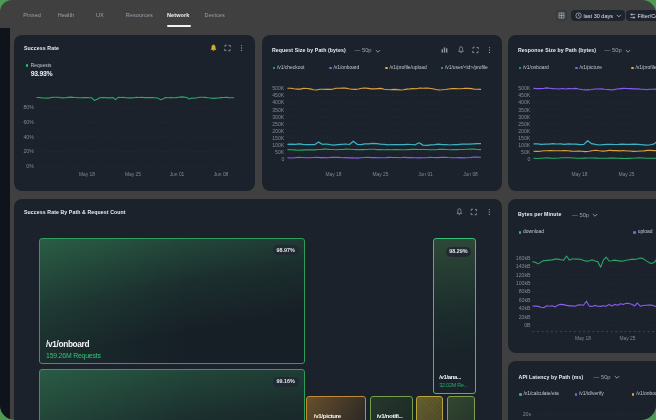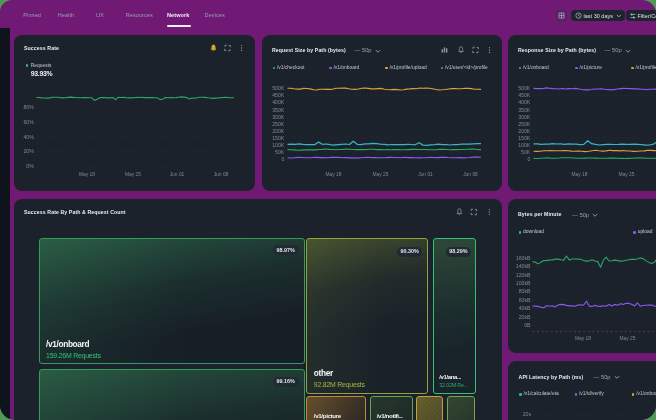--- a/index.html
+++ b/index.html
@@ -1,15 +1,15 @@
 <!DOCTYPE html>
 <html><head><meta charset="utf-8"><style>
 * { margin:0; padding:0; box-sizing:border-box; }
 html,body { width:656px; height:420px; background:#4f9a54; font-family:"Liberation Sans",sans-serif; -webkit-font-smoothing:antialiased; }
-.app { position:absolute; left:0; top:0; width:656px; height:420px; background:#701a75; border-radius:12px 14px 15px 15px; overflow:hidden; }
+.app { position:absolute; left:0; top:0; width:656px; height:420px; background:#404040; border-radius:12px 14px 15px 15px; overflow:hidden; }
 .abs { position:absolute; }
 .strip { position:absolute; left:0; top:28px; width:10px; height:392px; background:#0f141c; }
 .nav { position:absolute; left:10px; top:0; width:646px; height:28px; will-change:transform; }
 .tab { position:absolute; top:11.5px; font-size:5.5px; color:#98a1ad; letter-spacing:0.1px; }
 .tab.active { color:#f0f2f5; font-weight:bold; }
 .uline { position:absolute; left:167px; top:25.2px; width:24px; height:1.4px; background:#f0f2f5; border-radius:1px; }
 .card { position:absolute; background:#1b222c; border-radius:8px; will-change:transform; }
 .ctitle { position:absolute; font-size:5.2px; font-weight:bold; color:#e9ecf0; letter-spacing:0.1px; }
 .f50 { font-size:5.8px; color:#9aa3ae; }
 .leg { font-size:4.9px; color:#c3c9d2; }
@@ -216,25 +216,20 @@
       </svg>
 
 <div class="tmbox" style="left:24.5px;top:38.7px;width:266px;height:126.3px;border-color:#2f9e58;background:linear-gradient(90deg,rgba(62,162,102,0.10),rgba(0,0,0,0) 55%),linear-gradient(170deg,rgba(64,166,104,0.42) 0%,rgba(54,146,92,0.16) 40%,rgba(40,120,75,0.03) 70%),#161c25">
   <div class="badge" style="right:5px;top:6.5px">98.97%</div>
   <div class="tmname" style="left:6.5px;bottom:13.5px">/v1/onboard</div>
   <div class="tmsub" style="left:6.5px;bottom:3.5px;color:#35c474">159.26M Requests</div>
 </div>
 <div class="tmbox" style="left:24.5px;top:170.3px;width:266px;height:152px;border-color:#2f9e58;background:linear-gradient(90deg,rgba(62,162,102,0.10),rgba(0,0,0,0) 55%),linear-gradient(170deg,rgba(64,166,104,0.40) 0%,rgba(54,146,92,0.15) 40%,rgba(40,120,75,0.03) 70%),#161c25">
   <div class="badge" style="right:5px;top:6.5px">99.16%</div>
 </div>
-<div class="tmbox" style="left:292.3px;top:39px;width:122px;height:155.8px;border-color:#95a23b;background:linear-gradient(90deg,rgba(128,148,58,0.10),rgba(0,0,0,0) 60%),linear-gradient(170deg,rgba(135,150,58,0.38) 0%,rgba(110,128,50,0.12) 30%,rgba(95,115,45,0.02) 58%),#182029">
-  <div class="badge" style="right:5px;top:8px">90.30%</div>
-  <div class="tmname" style="left:6.5px;bottom:14.5px">other</div>
-  <div class="tmsub" style="left:6.5px;bottom:4.5px;color:#a9b73f">92.82M Requests</div>
-</div>
 <div class="tmbox" style="left:418.7px;top:39px;width:43px;height:156px;border-color:#34c177;background:linear-gradient(175deg,rgba(85,150,85,0.34) 0%,rgba(60,138,82,0.12) 48%,rgba(40,120,75,0.03) 75%),#182028">
   <div class="badge" style="right:3.5px;top:8px">98.29%</div>
   <div class="tmname" style="left:5.5px;bottom:13px;font-size:6px">/v1/ana...</div>
   <div class="tmsub" style="left:5.5px;bottom:5px;color:#2ea56c;font-size:5.4px">32.02M Re...</div>
 </div>
 <div class="tmbox" style="left:292.3px;top:196.8px;width:59.6px;height:120px;border-color:#c08a3a;background:linear-gradient(122deg,rgba(198,138,54,0.46) 0%,rgba(165,112,46,0.20) 48%,rgba(140,95,40,0.05) 72%),#171d24">
   <div class="tmname" style="left:6.5px;top:15.5px;font-size:6.2px">/v1/picture</div>
 </div>
 <div class="tmbox" style="left:356.2px;top:196.8px;width:43.1px;height:120px;border-color:#6fa24a;background:linear-gradient(140deg,rgba(90,150,70,0.22) 0%,rgba(70,130,60,0.08) 50%),#171d24">
   <div class="tmname" style="left:5.5px;top:15.5px;font-size:6.2px">/v1/notifi...</div>

